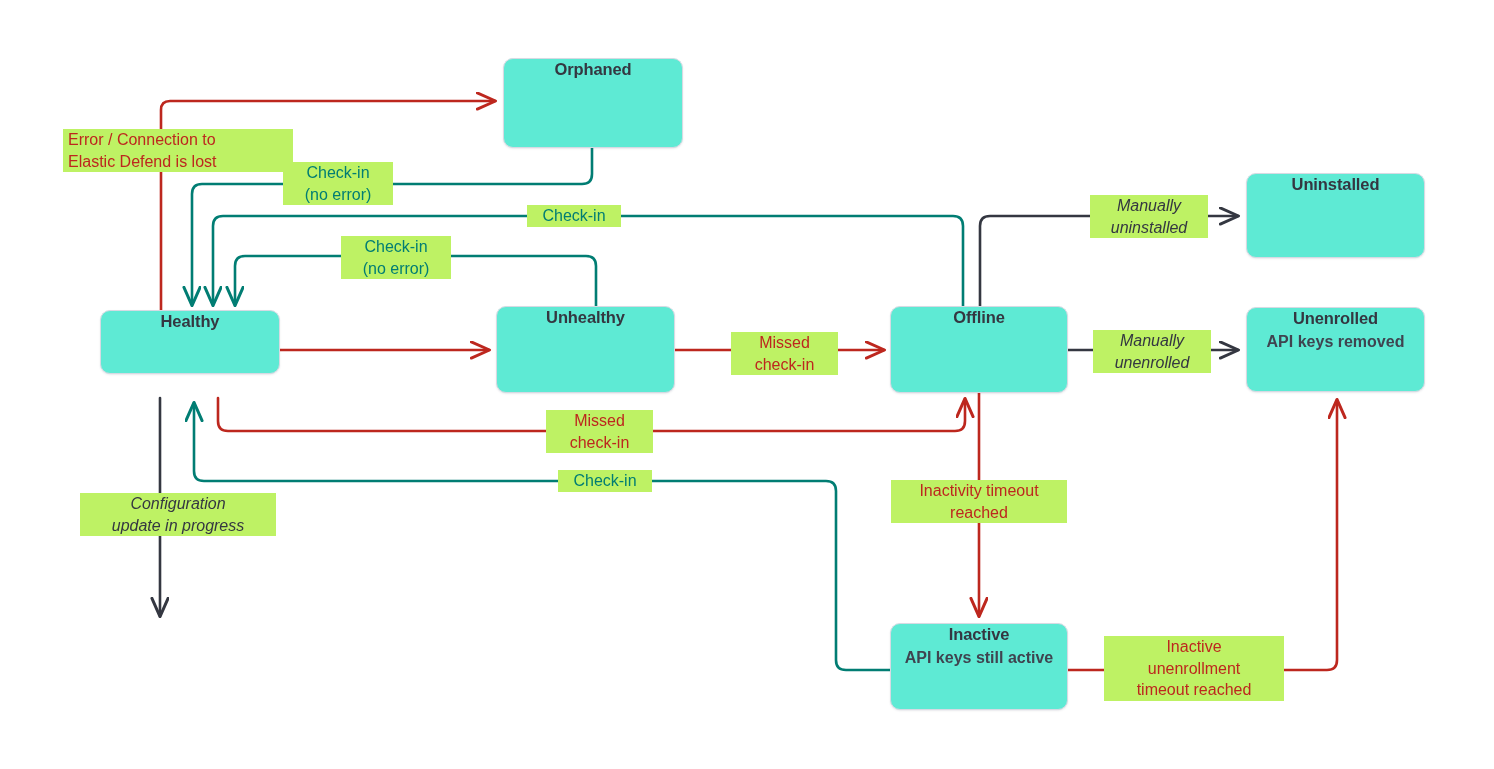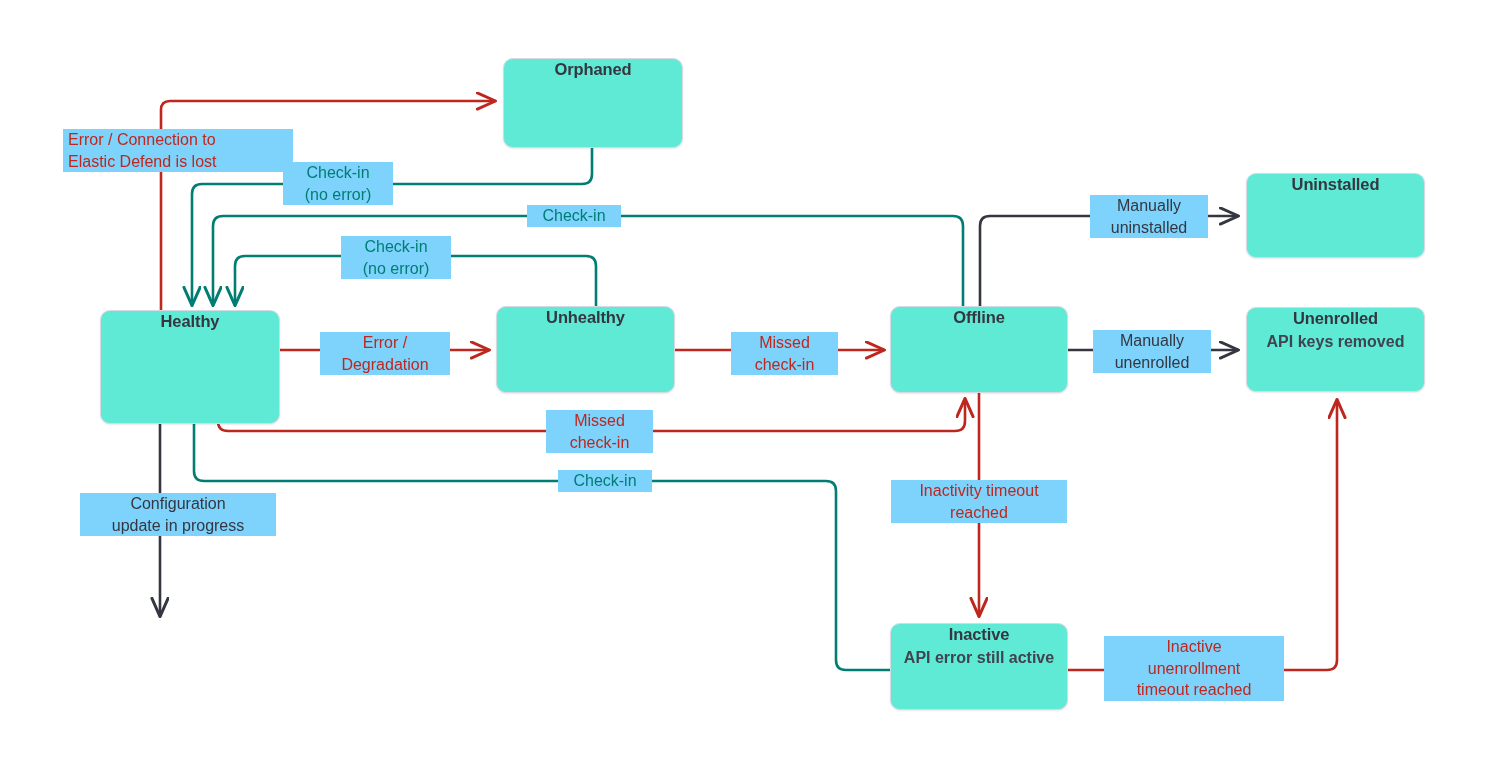--- a/index.html
+++ b/index.html
@@ -46,26 +46,26 @@
     color: #3F4450;
     line-height: 1.3;
     margin-top: 3px;
   }
   .elabel {
     position: absolute;
     font-size: 16px;
     line-height: 1.35;
     text-align: center;
     white-space: pre-line;
-    background: #7dd3fc;
+    background: #bef264;
     padding: 0 5px;
   }
   .elabel.red   { color: #BD271E; }
   .elabel.teal  { color: #017D73; }
-  .elabel.black { color: #343741; }
+  .elabel.black { color: #343741; font-style: italic; }
   .elabel.left-al { text-align: left; }
 </style>
 </head>
 <body>
 
 <div id="stage">
 
   <svg class="edges" viewBox="0 0 1494 769" xmlns="http://www.w3.org/2000/svg">
     <defs>
       <marker id="ah-red" markerWidth="9" markerHeight="9" refX="7.2" refY="3.6" orient="auto" markerUnits="strokeWidth">
@@ -106,21 +106,21 @@
       <path stroke="#BD271E" marker-end="url(#ah-red)" d="M1068,670 L1327,670 Q1337,670 1337,660 L1337,400"></path>
 
       <path stroke="#343741" marker-end="url(#ah-black)" d="M160,398 L160,616"></path>
     </g>
   </svg>
 
   <div class="node" style="left:503px; top:58px; width:180px; height:90px;">
     <div class="title">Orphaned</div>
   </div>
 
-  <div class="node" style="left:100px; top:310px; width:180px; height:114px;">
+  <div class="node" style="left:100px; top:310px; width:180px; height:64px;">
     <div class="title">Healthy</div>
   </div>
 
   <div class="node" style="left:890px; top:306px; width:178px; height:87px;">
     <div class="title">Offline</div>
   </div>
 
   <div class="node" style="left:496px; top:306px; width:179px; height:87px;">
     <div class="title">Unhealthy</div>
   </div>
@@ -129,37 +129,35 @@
     <div class="title">Uninstalled</div>
   </div>
 
   <div class="node" style="left:1246px; top:307px; width:179px; height:85px;">
     <div class="title">Unenrolled</div>
     <div class="sub">API keys removed</div>
   </div>
 
   <div class="node" style="left:890px; top:623px; width:178px; height:87px;">
     <div class="title">Inactive</div>
-    <div class="sub">API error still active</div>
+    <div class="sub">API keys still active</div>
   </div>
 
 
   <div class="elabel red left-al" style="left:63px; top:129px; width:230px;">Error / Connection to
 Elastic Defend is lost</div>
 
   <div class="elabel teal" style="left:283px; top:162px; width:110px;">Check-in
 (no error)</div>
 
   <div class="elabel teal" style="left:527px; top:205px; width:94px;">Check-in</div>
 
   <div class="elabel teal" style="left:341px; top:236px; width:110px;">Check-in
 (no error)</div>
 
-  <div class="elabel red" style="left:320px; top:332px; width:130px;">Error /
-Degradation</div>
 
   <div class="elabel red" style="left:731px; top:332px; width:107px;">Missed
 check-in</div>
 
   <div class="elabel red" style="left:546px; top:410px; width:107px;">Missed
 check-in</div>
 
   <div class="elabel teal" style="left:558px; top:470px; width:94px;">Check-in</div>
 
   <div class="elabel black" style="left:1090px; top:195px; width:118px;">Manually

